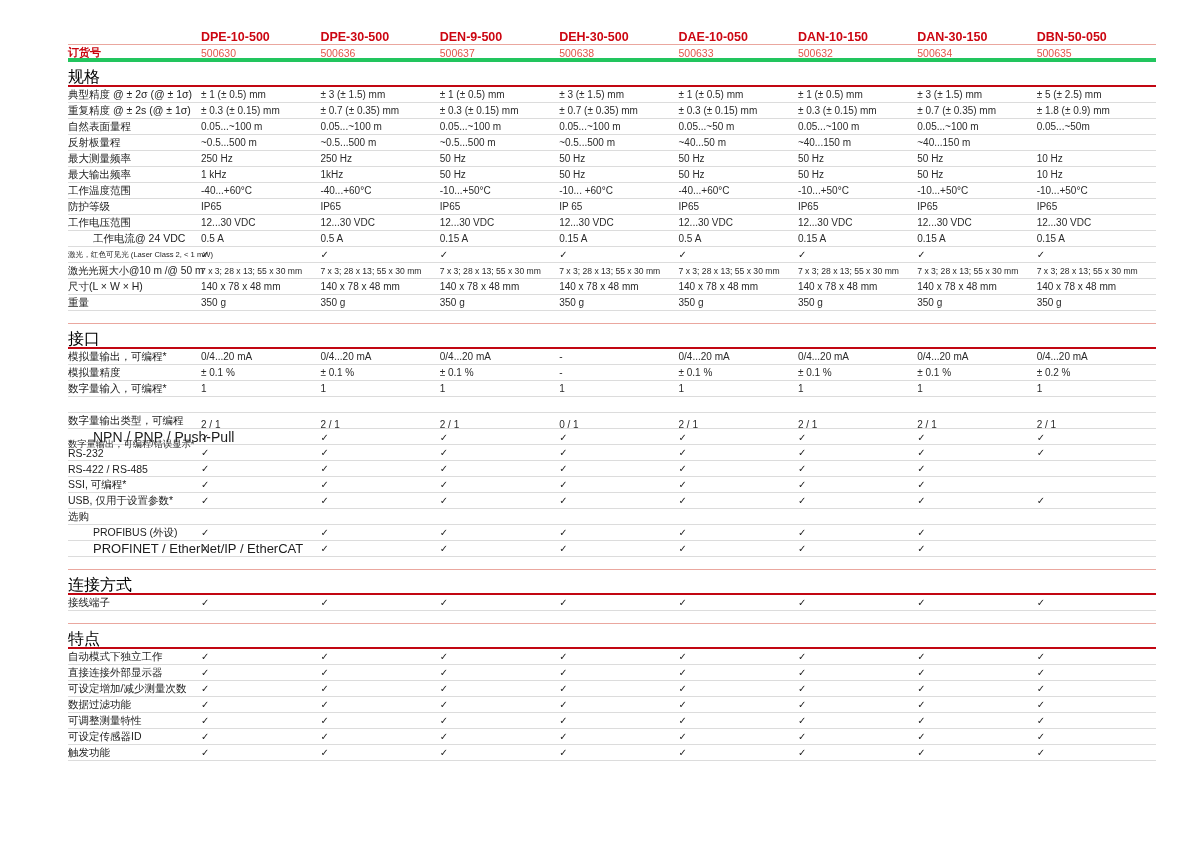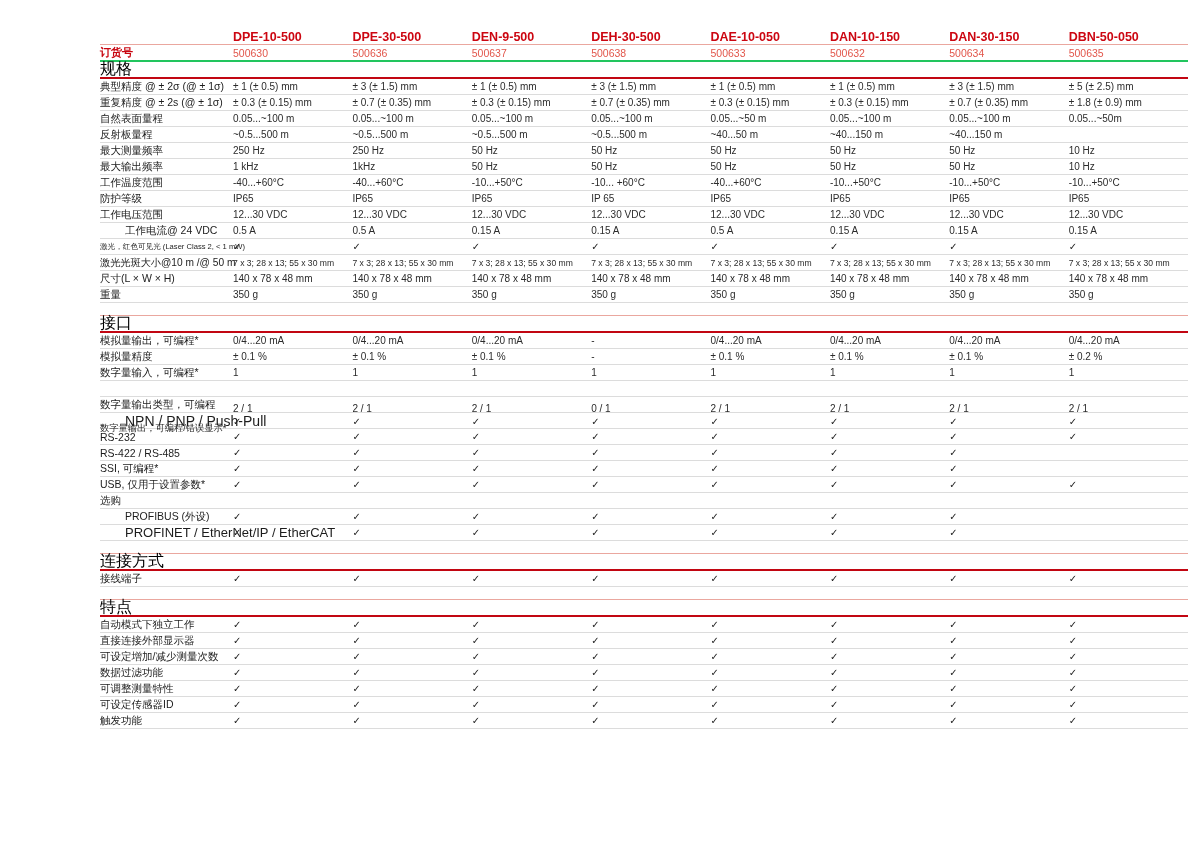--- a/index.html
+++ b/index.html
@@ -1,28 +1,28 @@
 <!DOCTYPE html>
 <html><head>
 <meta charset="utf-8">
 <style>
   html,body{margin:0;padding:0;background:#ffffff;}
   body{font-family:"Liberation Sans", sans-serif; -webkit-font-smoothing:antialiased;}
   .page{position:relative;width:1201px;height:849px;background:#fff;overflow:hidden;}
-  .table{position:absolute;left:100px;top:26px;width:1088px;}
+  .table{position:absolute;left:68px;top:26px;width:1088px;}
   .row{display:grid;grid-template-columns:133px repeat(8,1fr);align-items:center;
        height:16px;border-bottom:1px solid #dcdcdc;box-sizing:border-box;}
   .model-row{display:grid;grid-template-columns:133px repeat(8,1fr);align-items:end;
        height:19px;border-bottom:1px solid #eaa79f;box-sizing:border-box;}
   .model{color:#cc0611;font-weight:bold;font-size:12.5px;white-space:nowrap;letter-spacing:0;}
   .order-row{display:grid;grid-template-columns:133px repeat(8,1fr);align-items:center;
-       height:17px;border-bottom:2px solid #22c55e;box-sizing:border-box;}
+       height:17px;border-bottom:4px solid #22c55e;box-sizing:border-box;}
   .order-label{color:#c8050f;font-weight:bold;font-size:11px;white-space:nowrap;}
   .order-val{color:#e2564b;font-size:10.5px;white-space:nowrap;}
-  .sec-title{height:17px;margin-top:0;border-bottom:2px solid #c20612;box-sizing:border-box;
+  .sec-title{height:17px;margin-top:8px;border-bottom:2px solid #c20612;box-sizing:border-box;
        display:flex;align-items:center;}
   .sec-gap{height:13px;border-bottom:1px solid #eaa79f;box-sizing:border-box;}
   .lbl{color:#1c1c1c;font-size:10.5px;white-space:nowrap;overflow:visible;}
   .lbl.indent{padding-left:25px;}
   .lbl.sub{color:#1c1c1c;}
   .val{color:#2b2b2b;font-size:10px;white-space:nowrap;overflow:visible;}
   .val.check{font-size:10px;color:#1c1c1c;}
 </style>
 </head>
 <body>

